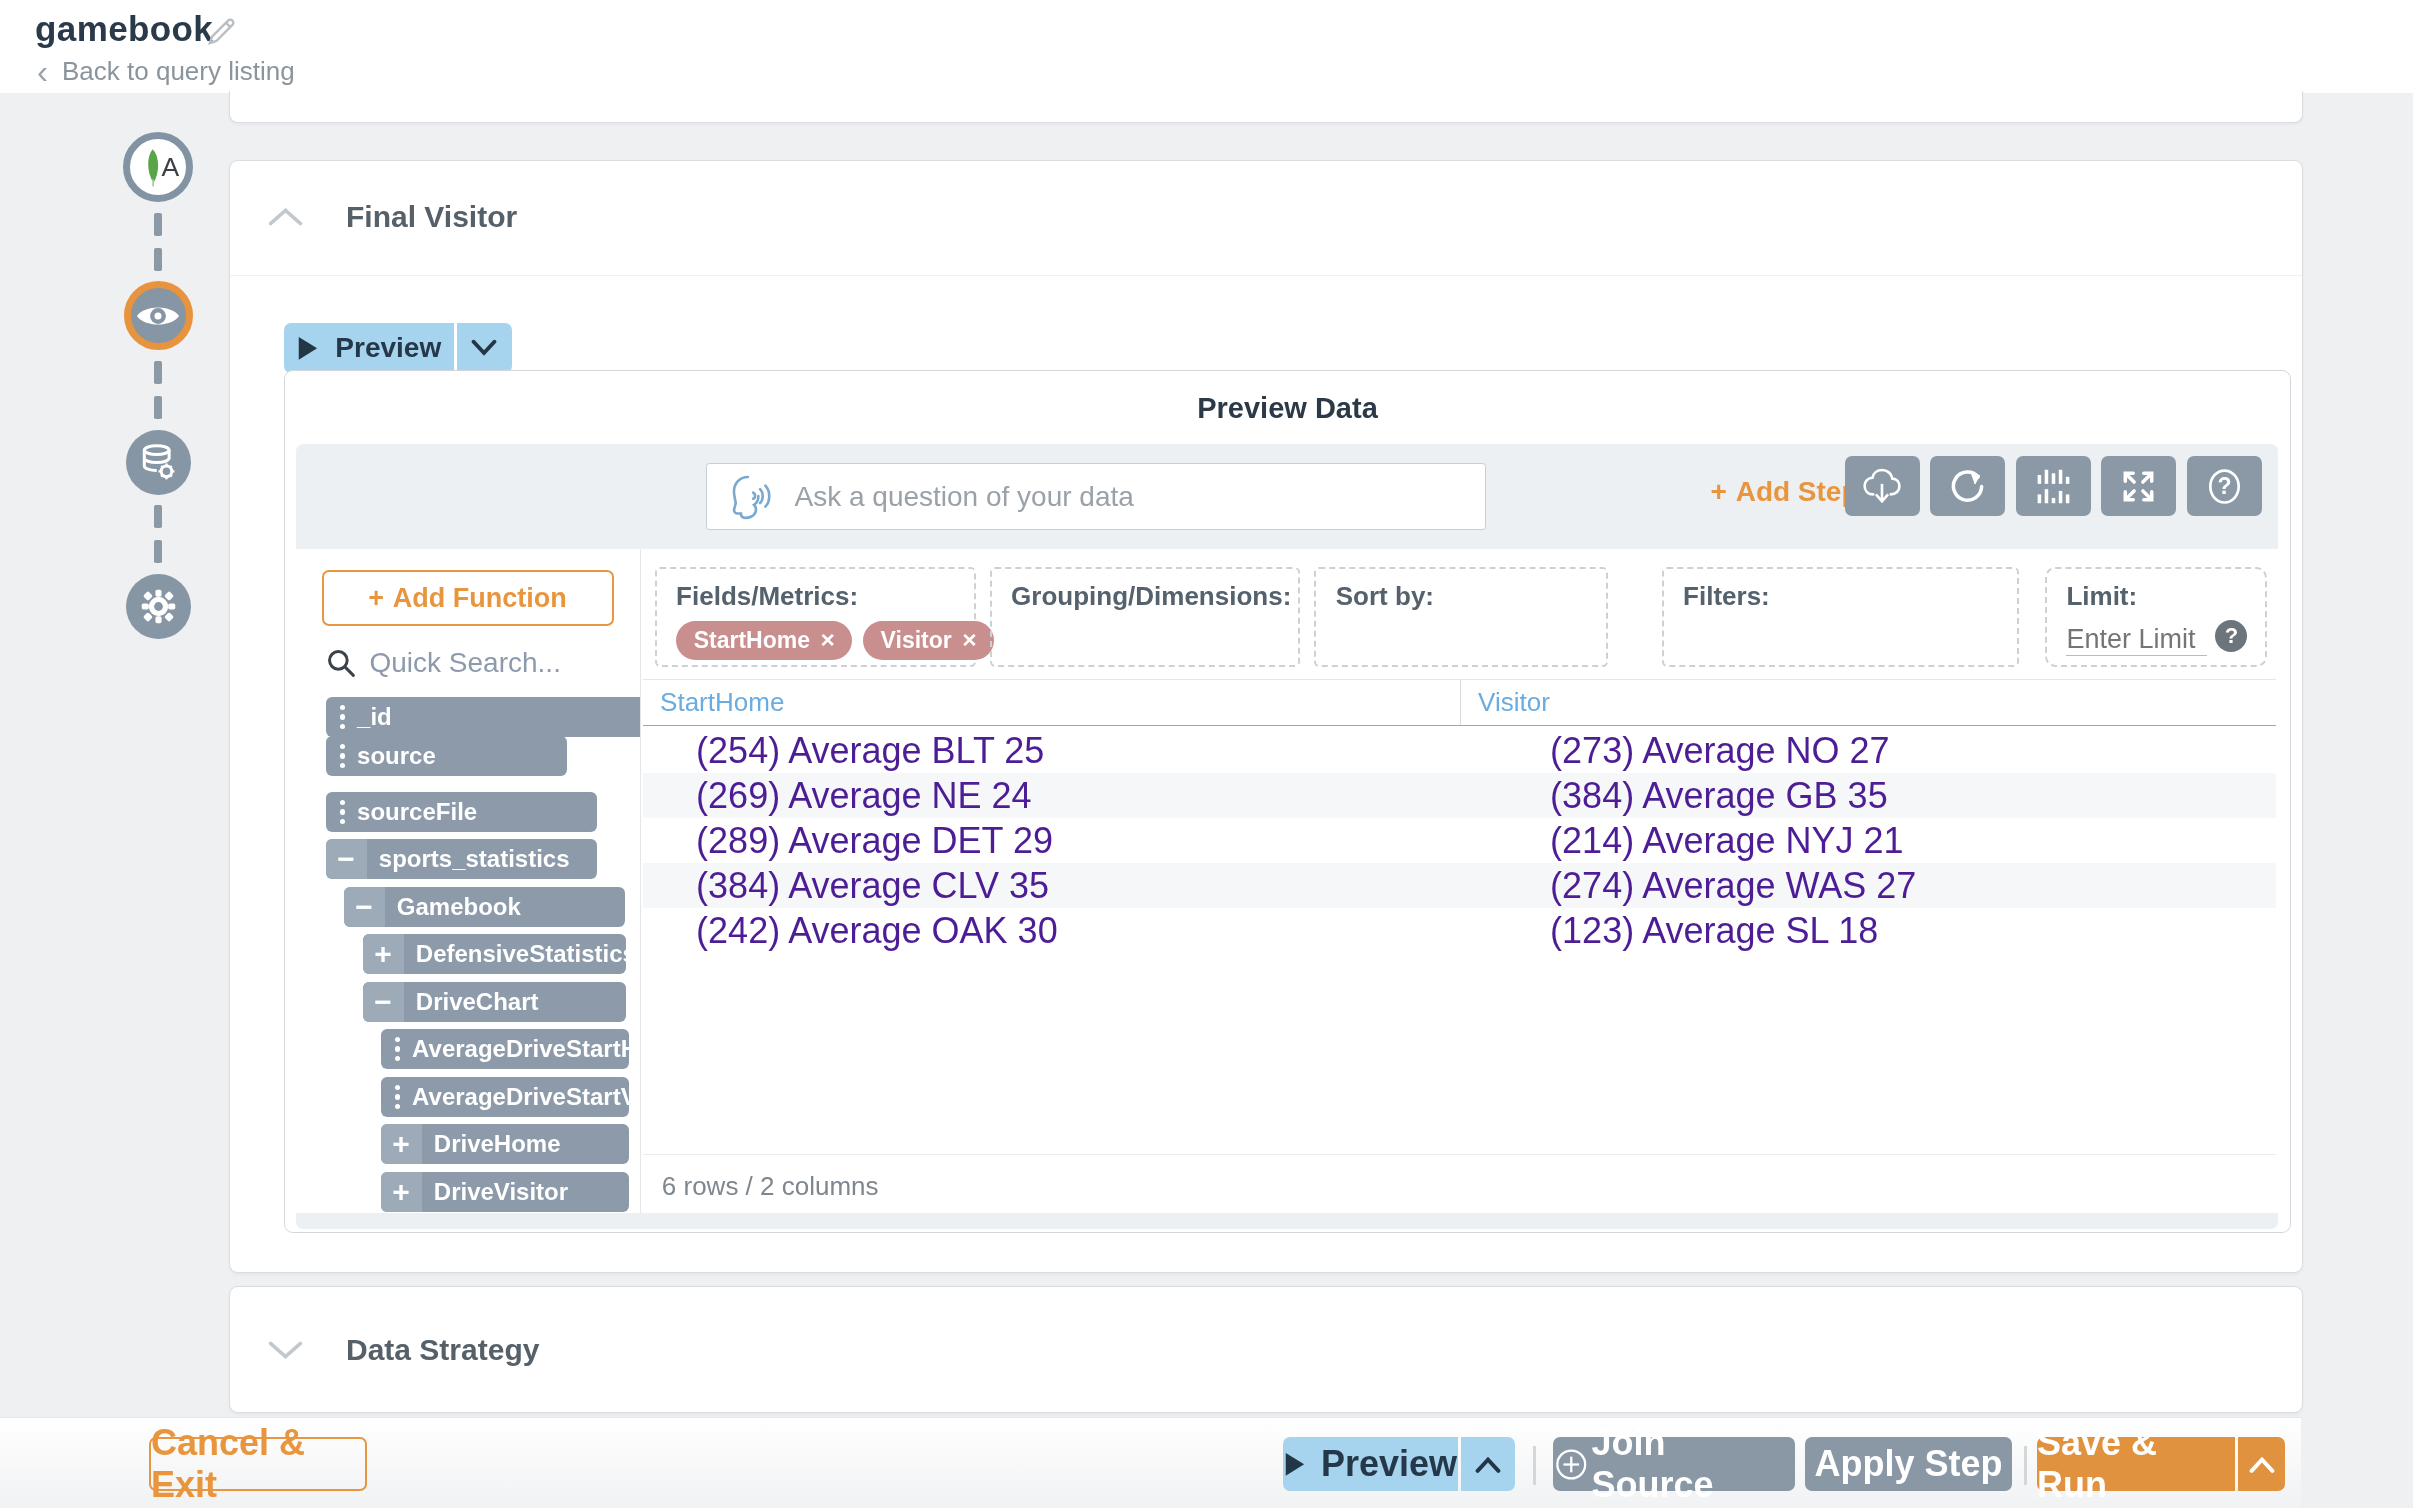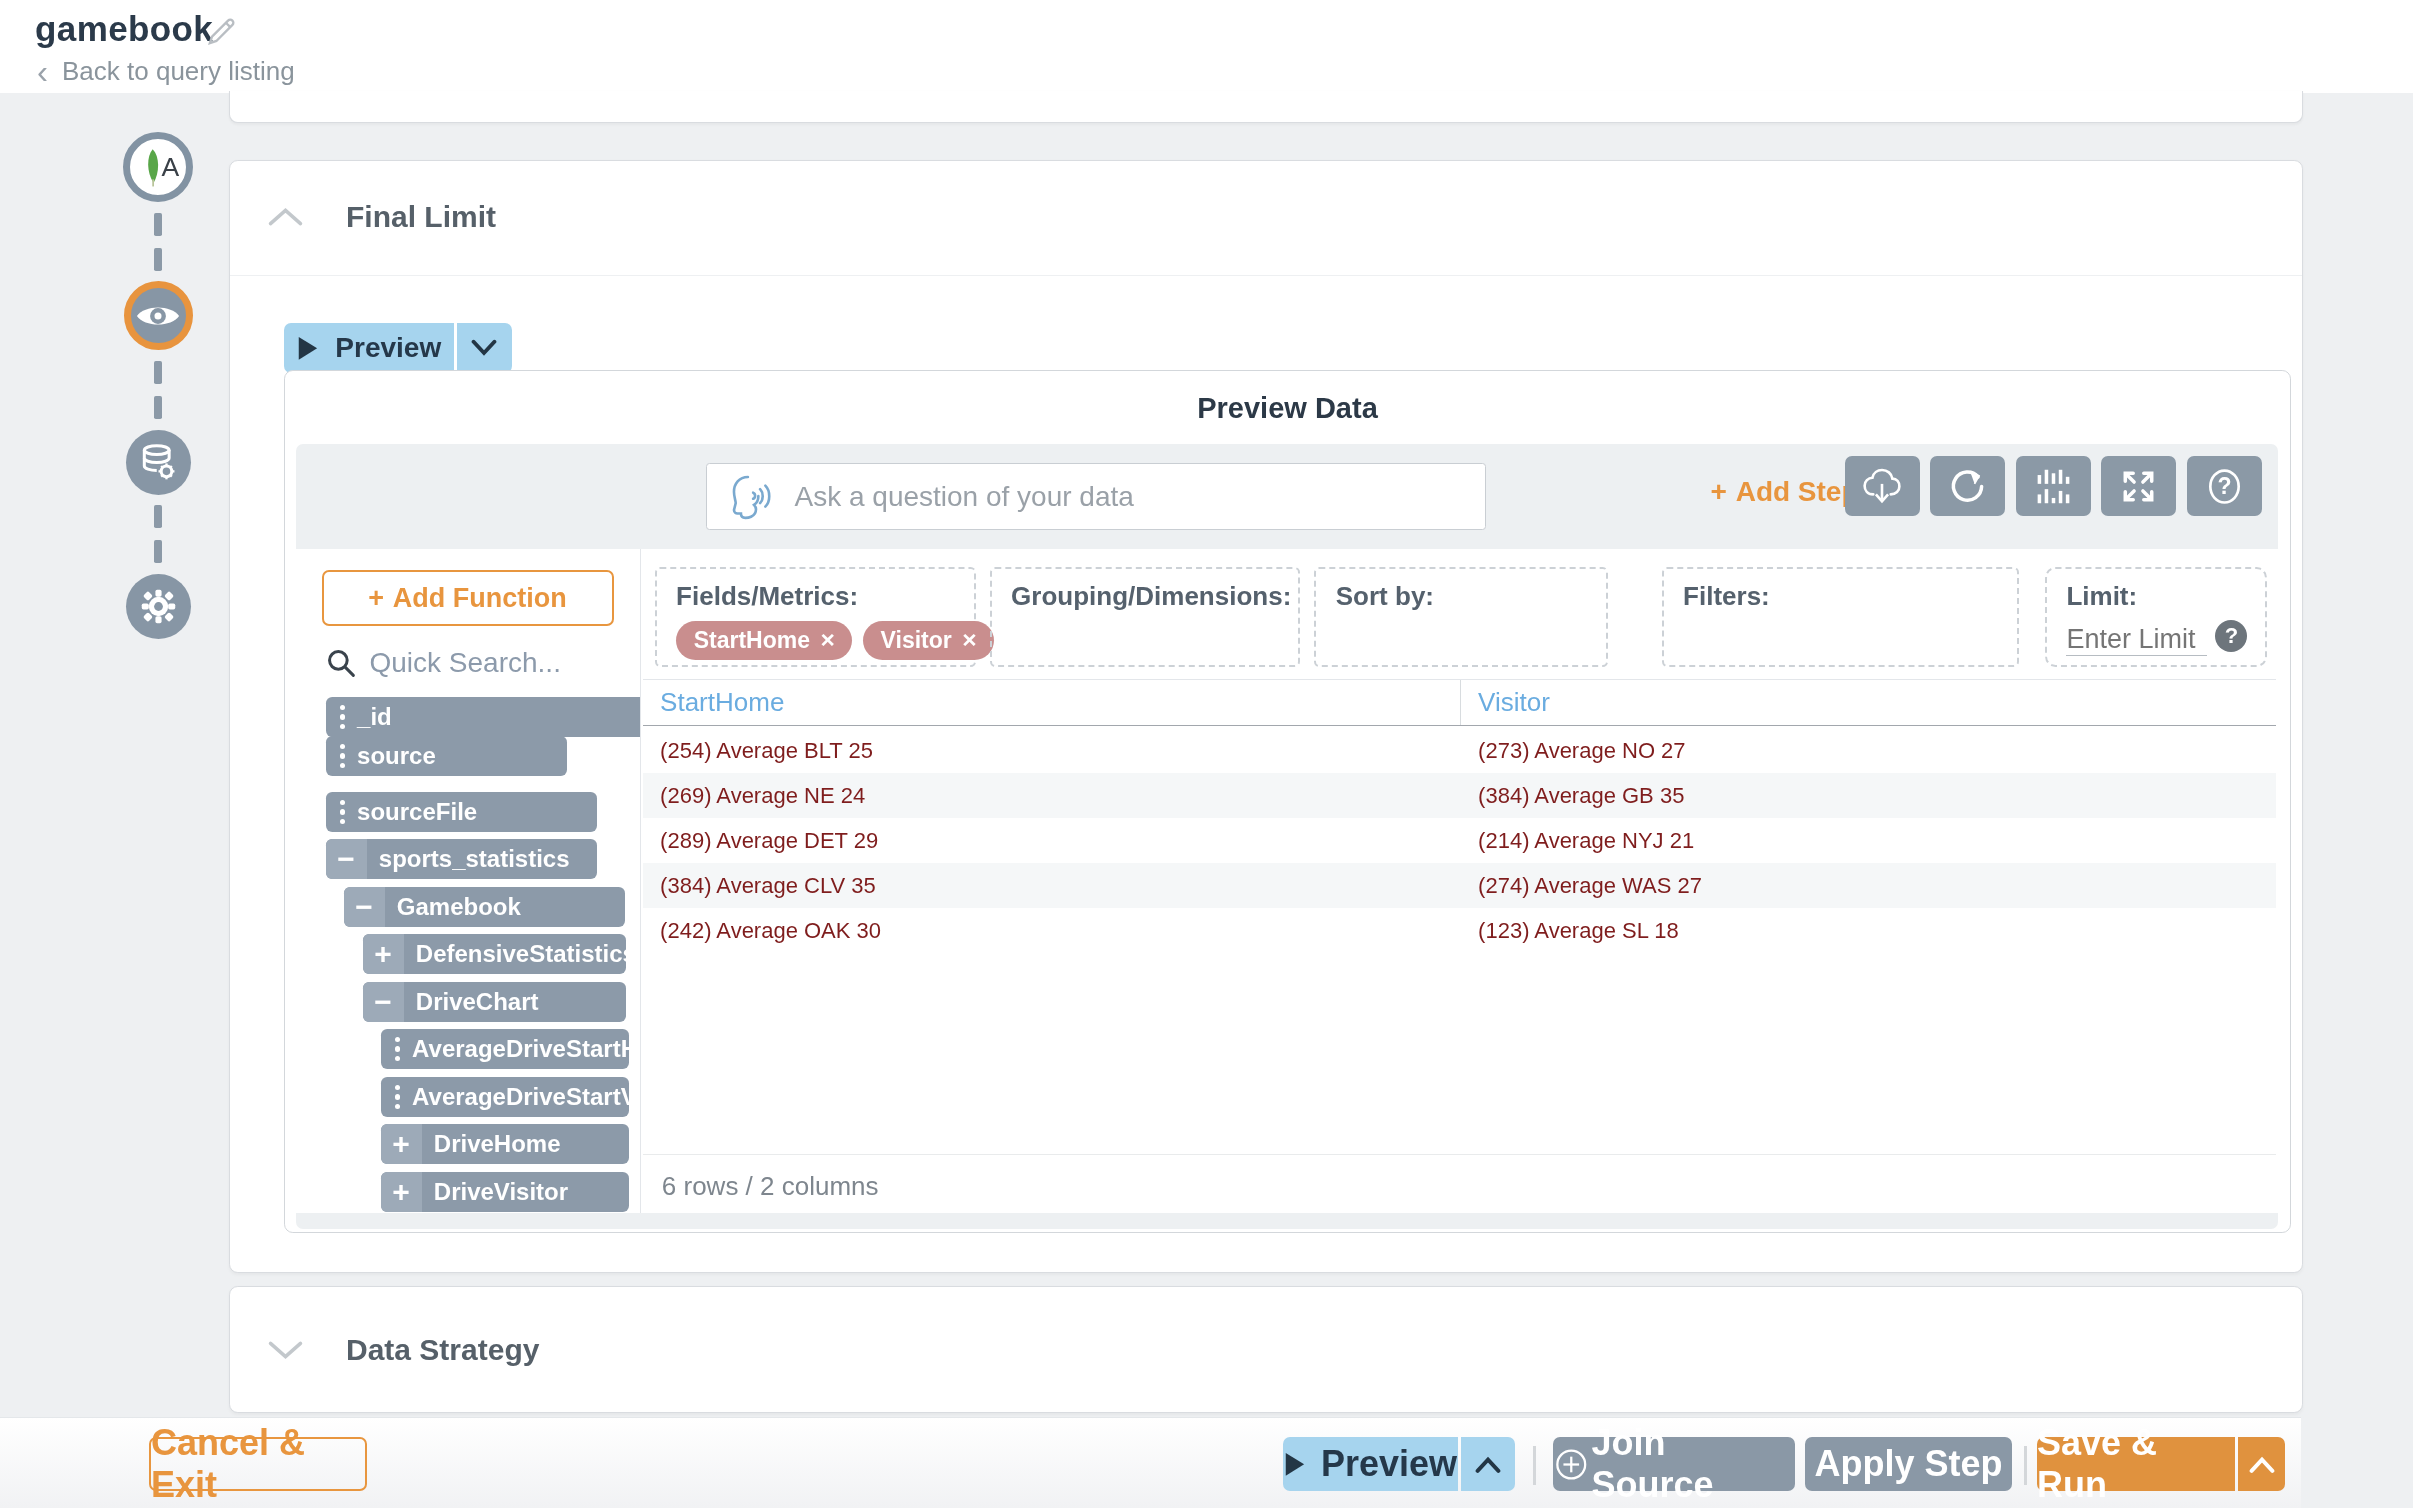--- a/index.html
+++ b/index.html
@@ -91,21 +91,21 @@
     font-size:22px; font-weight:bold; display:flex; align-items:center; justify-content:center; }
 
   
   .tbl-head { position:absolute; left:0; right:1.8px; top:130px; height:47px; display:flex; border-top:0.9px solid #e3e6ea; border-bottom:1.8px solid #a2a7ad; }
   .tbl-head .hcell { font-size:26px; color:#6aace0; display:flex; align-items:center; padding-left:17.6px; }
   .hc1 { width:818px; border-right:1.8px solid #d8dcdf; }
   .hc2 { flex:1; }
   .tbl-rows { position:absolute; left:0; right:1.8px; top:179px; }
   .trow { display:flex; height:45px; }
   .trow:nth-child(even) { background:#f5f7f8; }
-  .tcell { font-size:22px; color:#7f1d1d; display:flex; align-items:center; padding-left:17.6px; }
+  .tcell { font-size:36px; color:#4c1d95; display:flex; align-items:center; padding-left:17.6px;margin-left:36px; }
   .tc1 { width:818px; }
   .tbl-divider { position:absolute; left:0; right:1.8px; top:605px; border-top:1.8px solid #e9ebec; }
   .tbl-summary { position:absolute; left:19.3px; top:622px; font-size:26px; color:#7e868e; }
 
   
   .strategy-card { position:absolute; left:229px; top:1286px; width:2074px; height:127px; background:#ffffff;
     border:0.9px solid #d9dce0; border-radius:8.8px; box-shadow:0 1.8px 3.5px rgba(0,0,0,0.04); display:flex; align-items:center; }
   .strategy-card .section-head { padding:0 0 0 37px; }
 
   
@@ -209,21 +209,21 @@
   </div>
 </div>
 
 <div class="final-card">
   <div class="section-head">
     <span>
       <svg class="chev-svg" width="37" height="23" viewBox="0 0 42 26" fill="none" stroke="#c3c8cc" stroke-width="4" stroke-linecap="round">
           <polyline points="4,20 21,5 38,20"></polyline>
         </svg>
     </span>
-    <span class="section-title">Final Limit</span>
+    <span class="section-title">Final Visitor</span>
   </div>
   <div class="final-divider"></div>
 
   <div class="split-btn top-preview">
     <div class="btn-preview-main">
       <svg width="21" height="24.6" viewBox="0 0 24 28">
           <polygon points="2,1 23,14 2,27" fill="#233645"></polygon>
         </svg>
       <span>Preview</span>
     </div>

